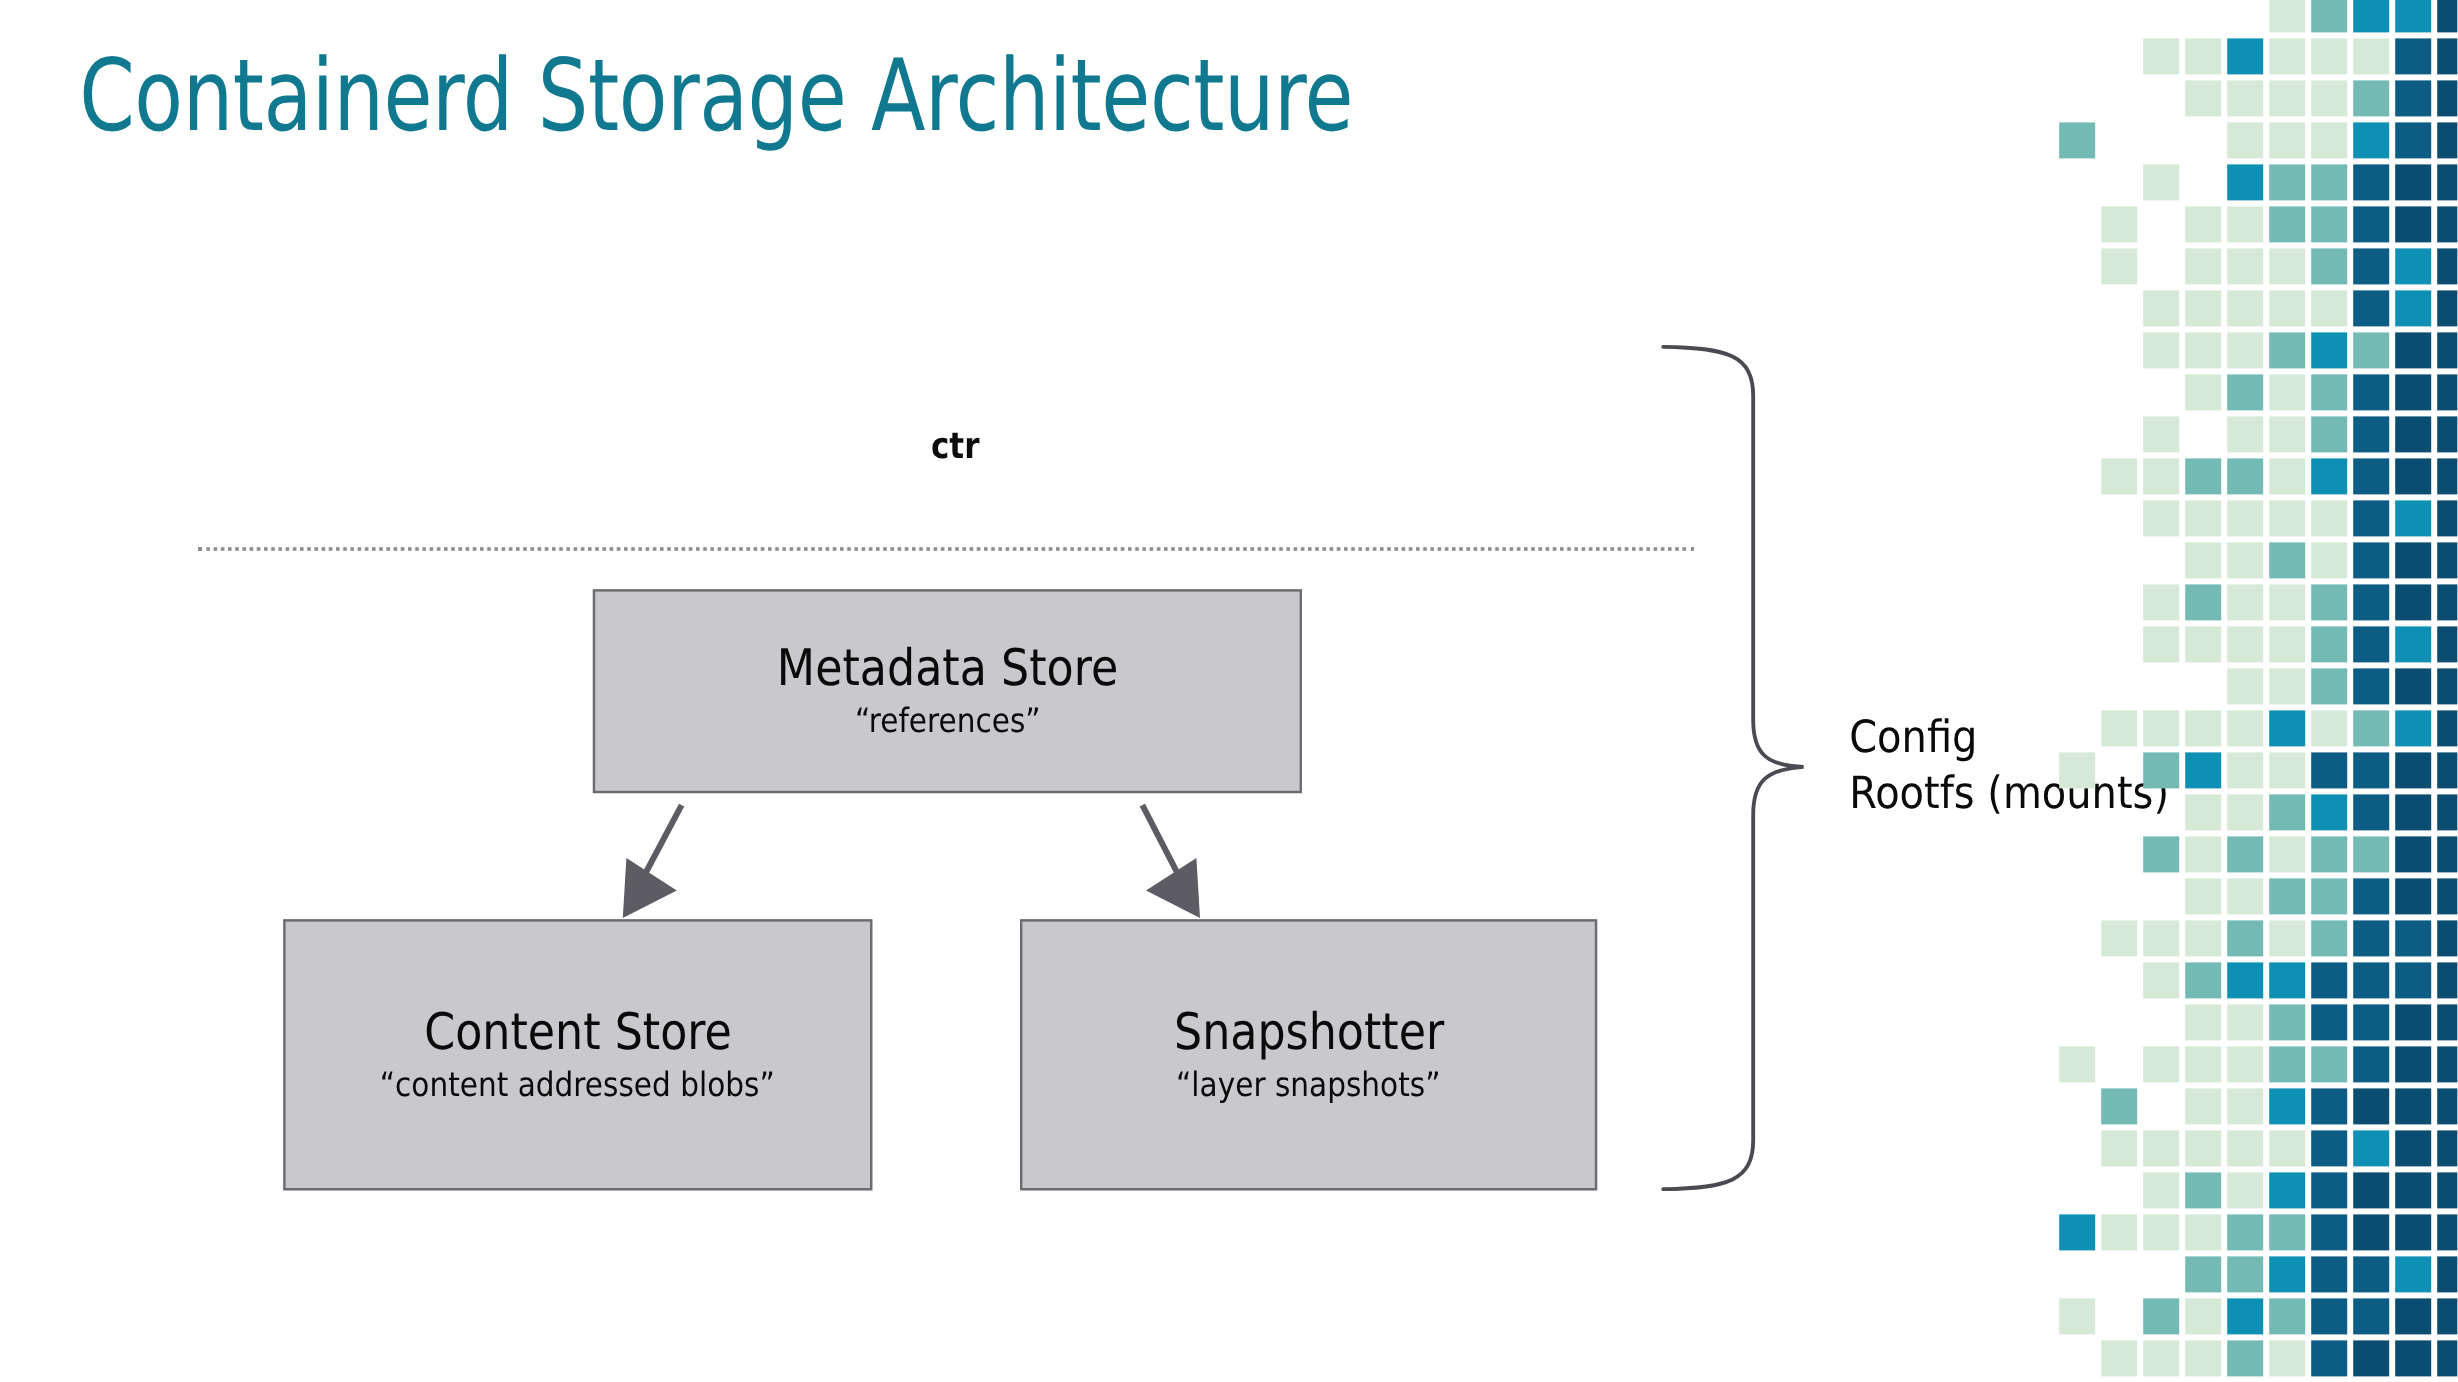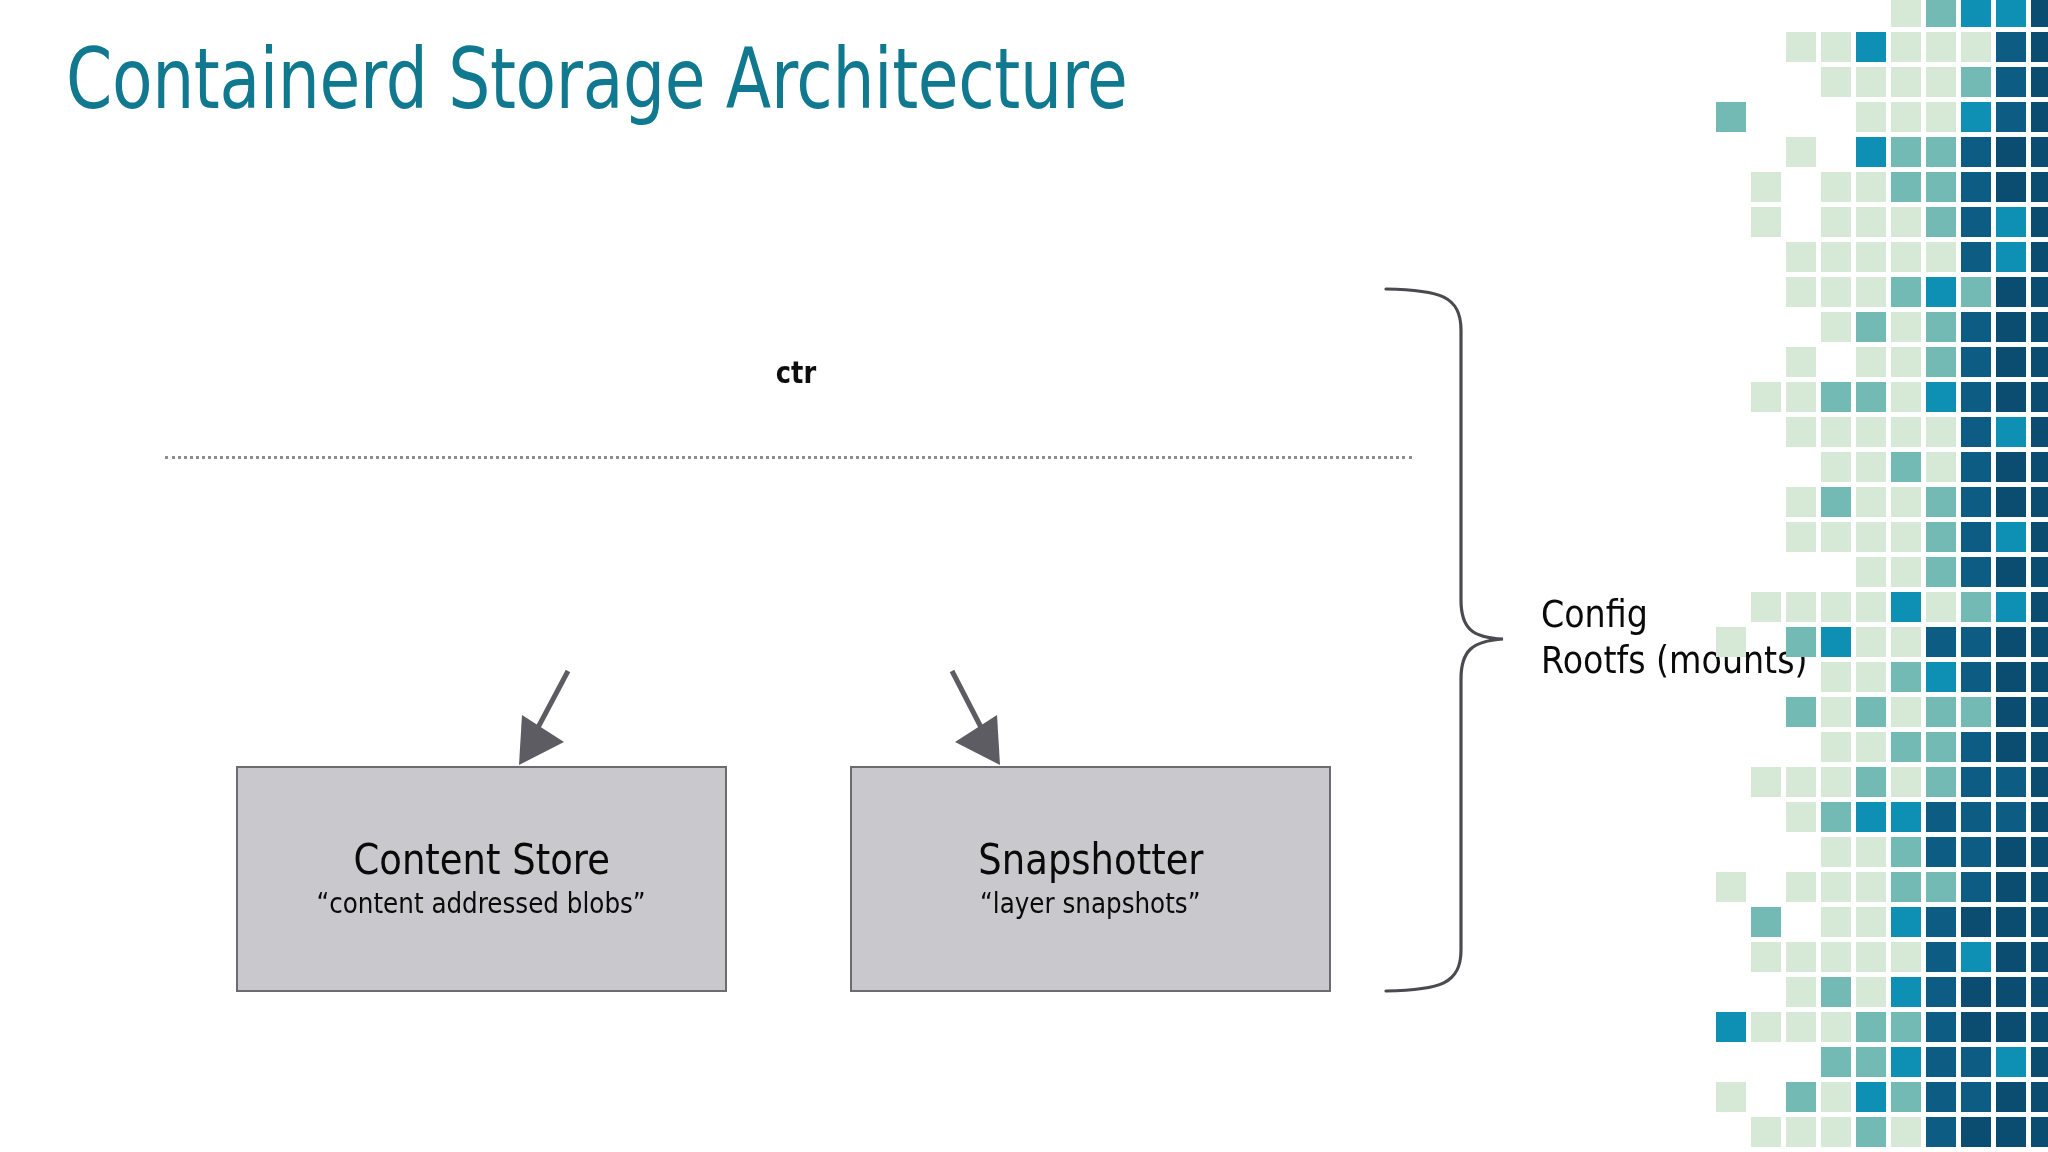--- a/index.html
+++ b/index.html
@@ -148,20 +148,24 @@
 <body>
 
 <div id="slide">
 
   <div id="slide-title">Containerd Storage Architecture</div>
 
   <div id="ctr-label">ctr</div>
 
   <div id="divider"></div>
 
+  <div class="node-box" id="box-metadata">
+    <div class="node-title">Metadata Store</div>
+    <div class="node-sub">“references”</div>
+  </div>
 
   <div class="node-box" id="box-content">
     <div class="node-title">Content Store</div>
     <div class="node-sub">“content addressed blobs”</div>
   </div>
 
   <div class="node-box" id="box-snapshotter">
     <div class="node-title">Snapshotter</div>
     <div class="node-sub">“layer snapshots”</div>
   </div>

